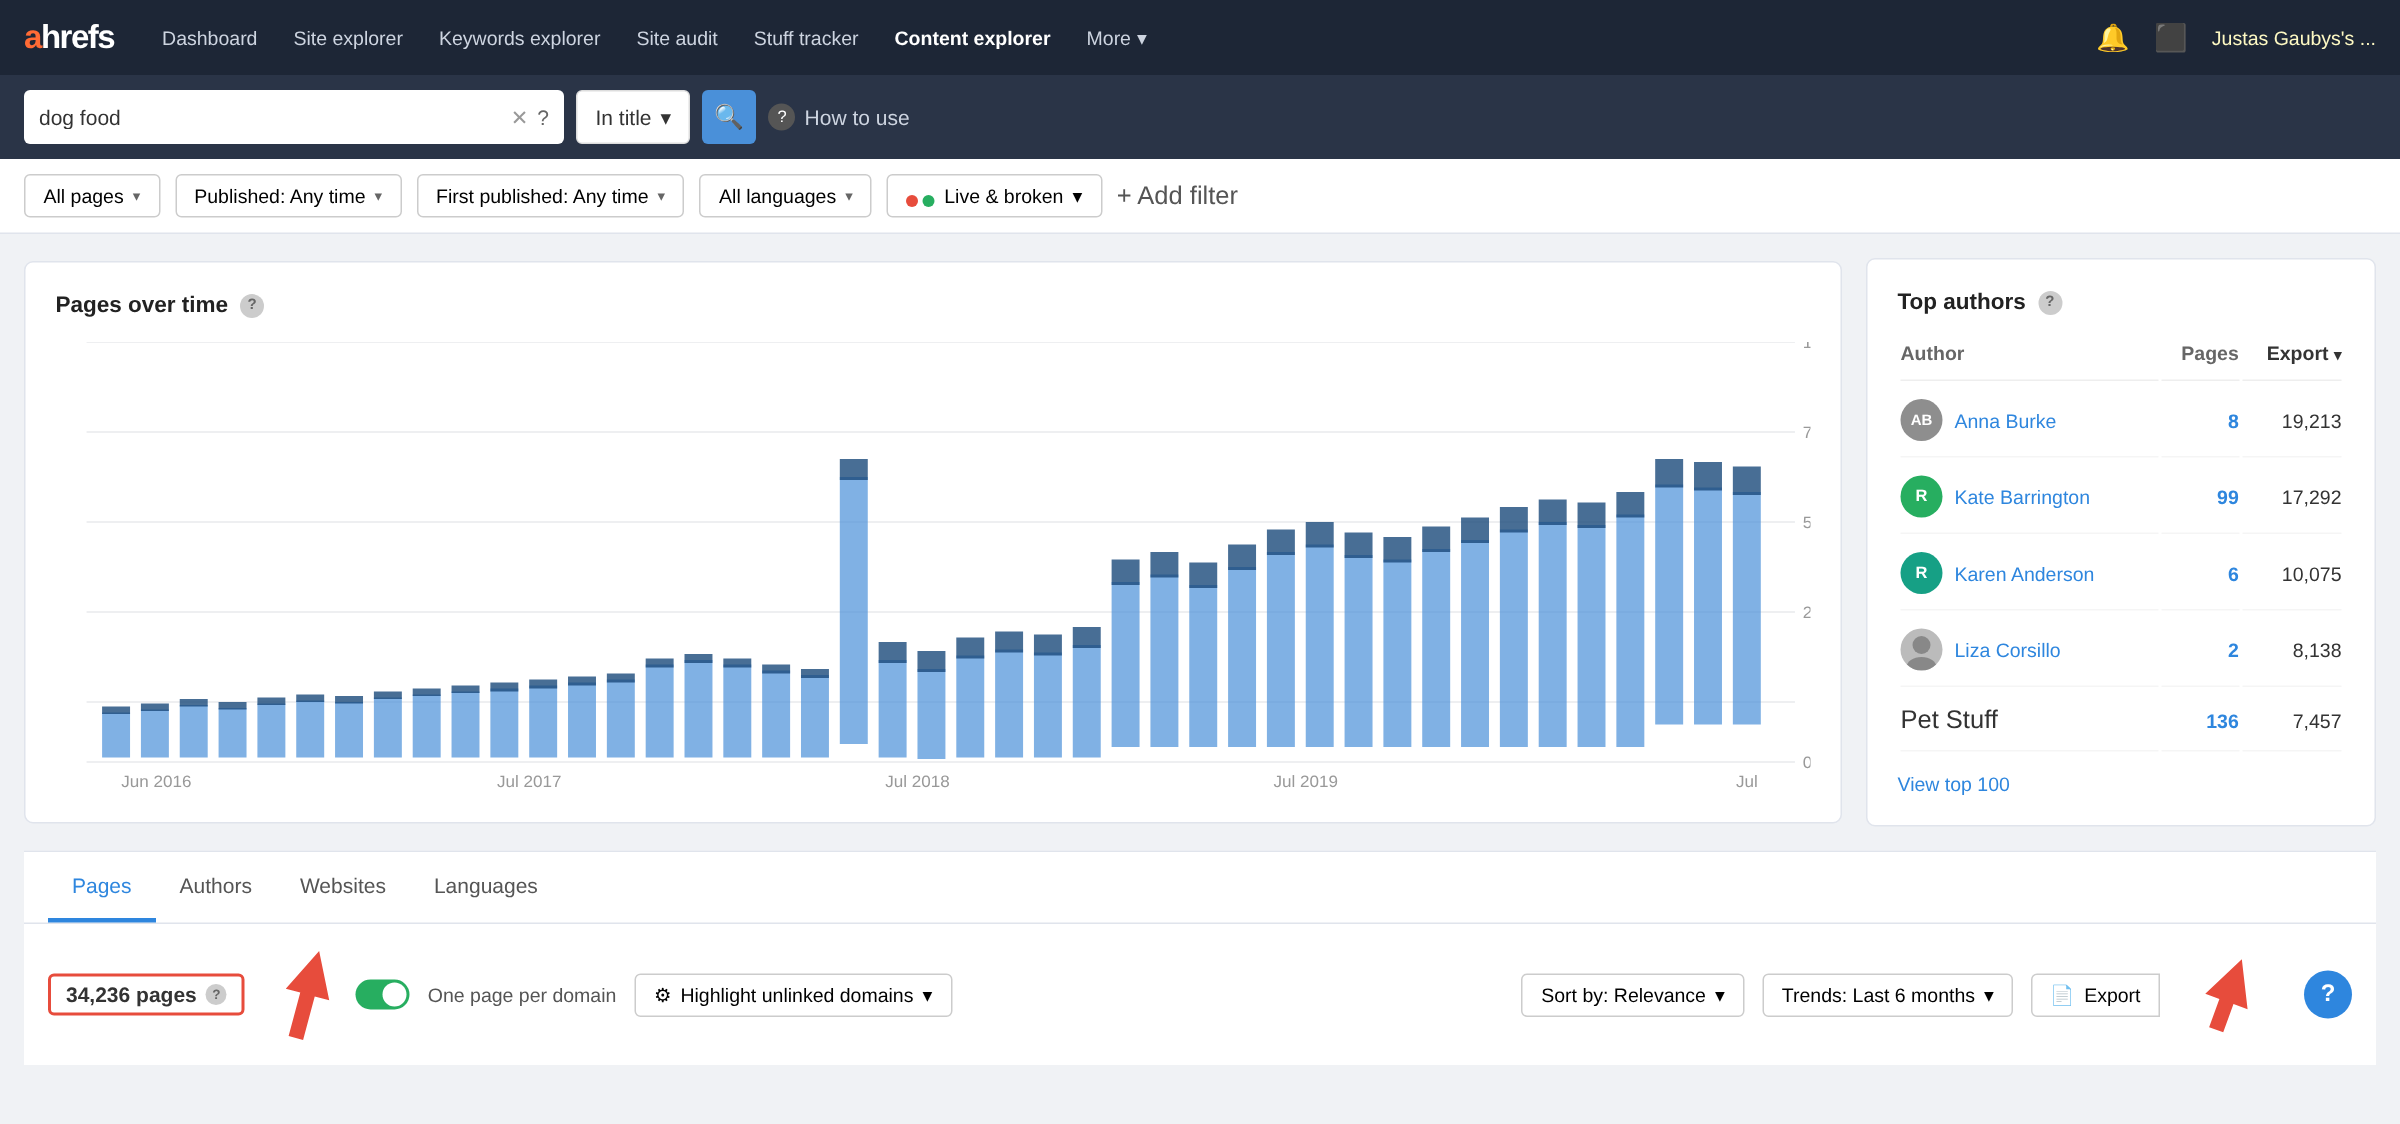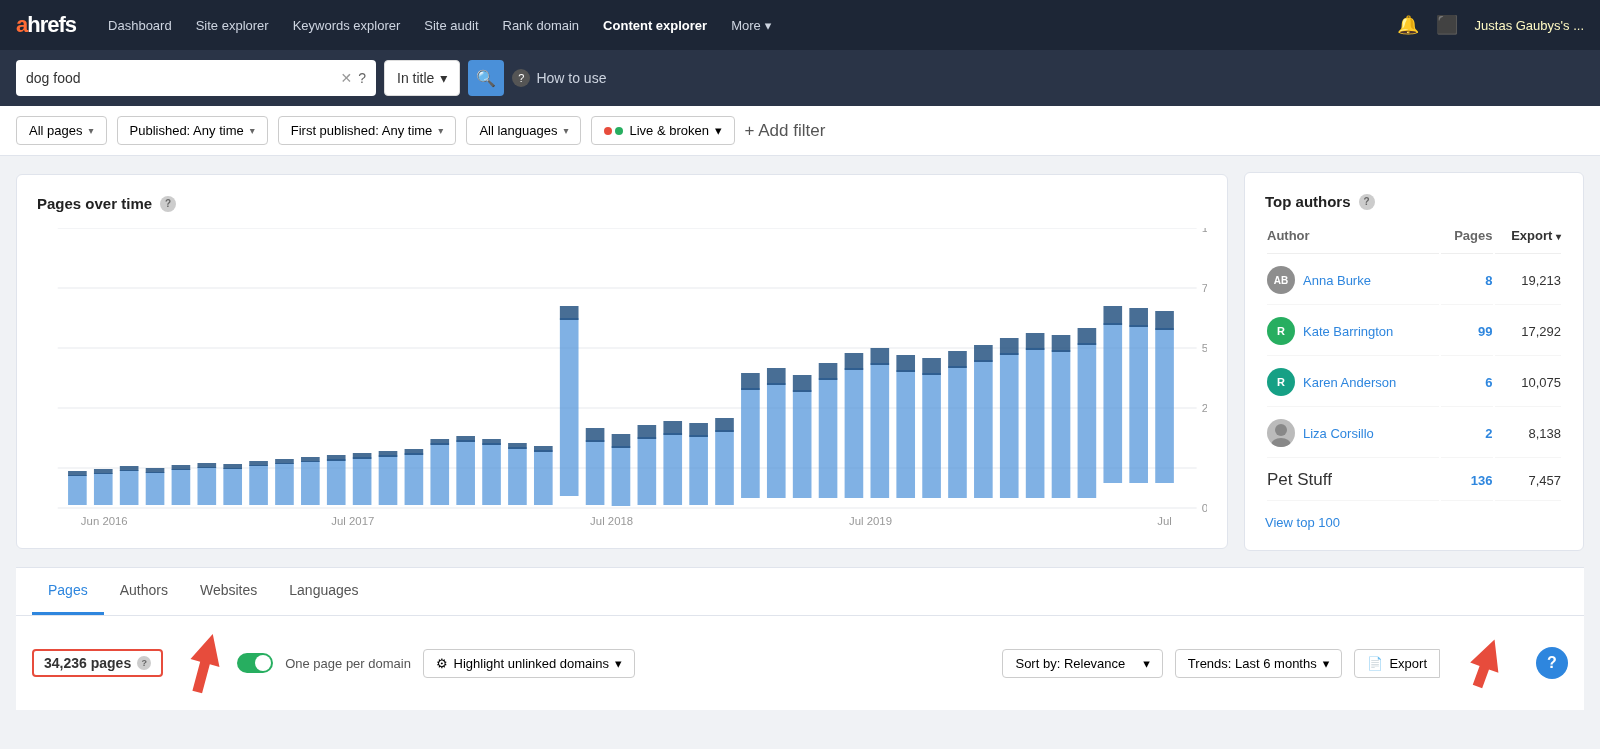--- a/index.html
+++ b/index.html
@@ -101,21 +101,21 @@
     }
     .filter-btn .arrow { font-size: 10px; color: #666; }
     .live-broken-btn {
       border: 1px solid #ccc;
       border-radius: 4px;
       background: #fff;
       padding: 6px 12px;
       font-size: 13px;
       cursor: pointer;
       display: flex;
-      align-items: center;
+      align-items: flex-end;
       gap: 6px;
     }
     .add-filter-btn {
       border: none;
       background: transparent;
       font-size: 17px;
       color: #555;
       cursor: pointer;
       display: flex;
       align-items: center;
@@ -259,21 +259,21 @@
     .bottom-spacer { flex: 1; }
     .sort-btn {
       border: 1px solid #ccc;
       border-radius: 4px;
       background: #fff;
       padding: 6px 12px;
       font-size: 13px;
       cursor: pointer;
       display: flex;
       align-items: flex-end;
-      gap: 18px;
+      gap: 6px;
     }
     .trends-btn {
       border: 1px solid #ccc;
       border-radius: 4px;
       background: #fff;
       padding: 6px 12px;
       font-size: 13px;
       cursor: pointer;
       display: flex;
       align-items: center;
@@ -300,21 +300,21 @@
 <body>
 
 <nav class="top-nav">
   <div class="nav-logo">
     <span style="color:#ff6b35;">a</span><span style="color:#fff;">hrefs</span>
   </div>
   <span class="nav-item">Dashboard</span>
   <span class="nav-item">Site explorer</span>
   <span class="nav-item">Keywords explorer</span>
   <span class="nav-item">Site audit</span>
-  <span class="nav-item">Rank domain</span>
+  <span class="nav-item">Stuff tracker</span>
   <span class="nav-item active">Content explorer</span>
   <span class="nav-item" style="display:flex;align-items:center;gap:4px;">
       <span>More</span> 
       <span>▾</span>
     </span>
   <div class="nav-spacer"></div>
   <div class="nav-right">
     <span class="nav-icon">🔔</span>
     <span class="nav-icon">⬛</span>
     <span style="color:#fef9c3;font-size:13px;cursor:pointer;">Justas Gaubys's ...</span>

